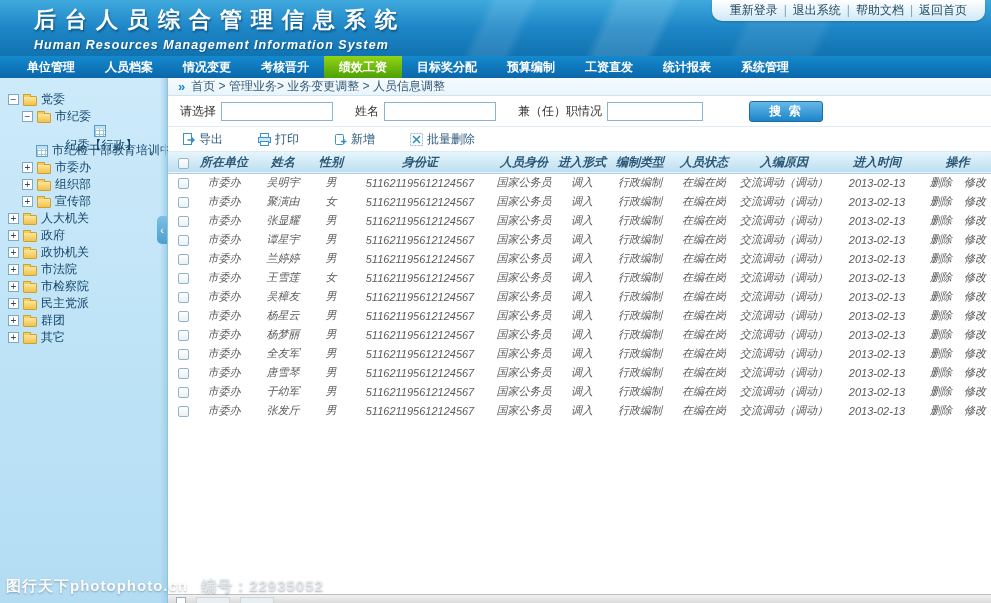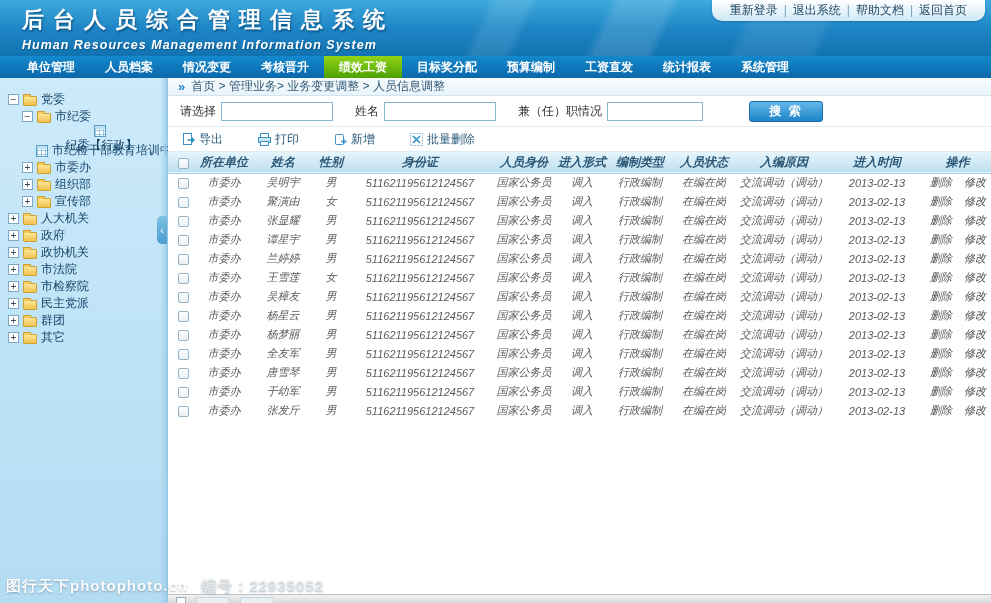--- a/index.html
+++ b/index.html
@@ -8,21 +8,21 @@
   .screen { position:relative; width:991px; height:603px; background:#fff; overflow:hidden; }
 
   
   .app-header { position:relative; height:56px;
     background:linear-gradient(180deg,#3fa9dd 0%,#1e86c6 50%,#1173b0 100%); }
   .app-header::before { content:''; position:absolute; inset:0; pointer-events:none;
     background:
       linear-gradient(115deg,transparent 48%,rgba(255,255,255,.10) 49%,rgba(255,255,255,.10) 52%,transparent 53%),
       linear-gradient(115deg,transparent 60%,rgba(255,255,255,.13) 61%,rgba(255,255,255,.13) 66%,transparent 67%),
       linear-gradient(115deg,transparent 74%,rgba(255,255,255,.08) 75%,rgba(255,255,255,.08) 82%,transparent 83%); }
-  .title-block { position:absolute; left:22px; top:5px; color:#fff; }
+  .title-block { position:absolute; left:34px; top:5px; color:#fff; }
   .app-title { font-size:22px; font-weight:bold; letter-spacing:9px;
     text-shadow:1px 2px 2px rgba(0,40,80,.5); }
   .app-subtitle { font-size:12.5px; font-style:italic; font-weight:bold; letter-spacing:1px;
     margin-top:3px; text-shadow:1px 1px 1px rgba(0,40,80,.45); }
   .top-links { position:absolute; right:6px; top:0; height:21px; line-height:20px; padding:0 14px;
     background:linear-gradient(180deg,#ffffff,#cfe9f7); border-radius:0 0 10px 10px;
     font-size:12px; color:#234a63; box-shadow:0 1px 2px rgba(0,50,90,.3); white-space:nowrap; }
   .top-link { cursor:pointer; margin:17px 4px;text-align:center; }
   .top-link-sep { color:#7fa3bb; margin:0 2px; }
 

